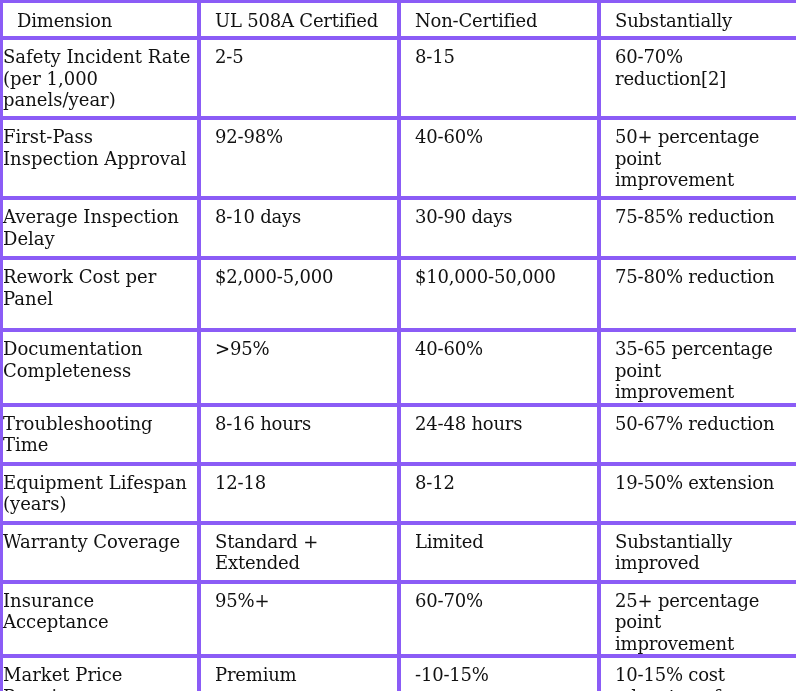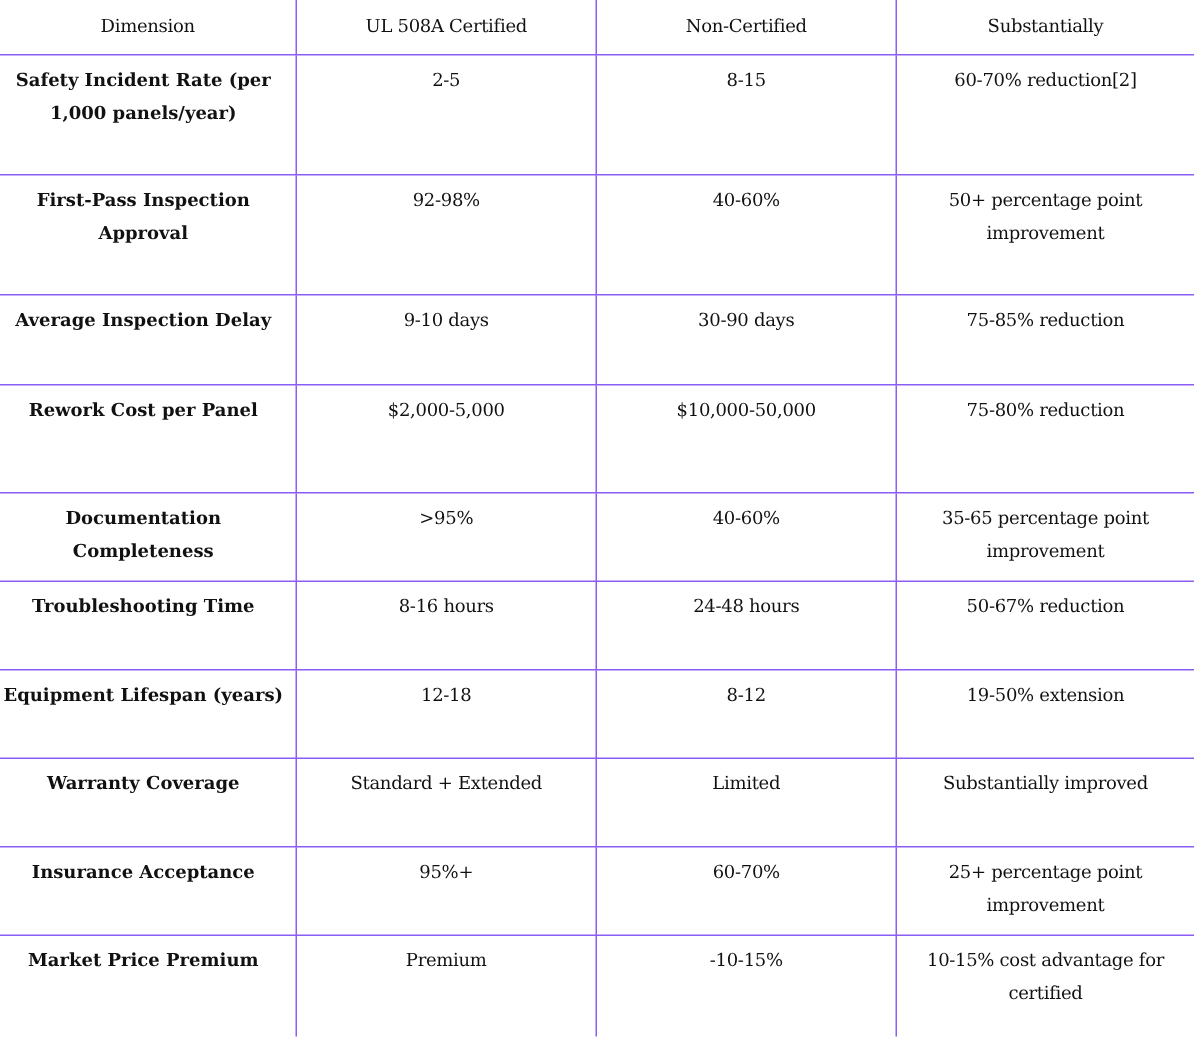--- a/index.html
+++ b/index.html
@@ -15,35 +15,35 @@
       color: #111111;
     }
     table.cmp {
       border-collapse: collapse;
       table-layout: fixed;
       width: 797px;
       margin-left: -1px;
       margin-top: -1px;
     }
     table.cmp td, table.cmp th {
-      border: 1px solid #8b5cf6;
+      border: 4px solid #8b5cf6;
       vertical-align: top;
-      text-align: center;
+      text-align: left;
       padding: 6px 14px 0 14px;
-      font-size: 12px;
+      font-size: 18px;
       line-height: 21.5px;
       font-weight: normal;
       letter-spacing: -0.2px;
       box-sizing: border-box;
     }
     table.cmp th {
       padding-top: 7px;
     }
     table.cmp td.dim {
-      font-weight: bold;
+      font-weight: normal;
       padding-left: 0;
       padding-right: 6px;
       letter-spacing: 0;
     }
     col.c1 { width: 198px; }
     col.c2 { width: 200px; }
     col.c3 { width: 200px; }
     col.c4 { width: 199px; }
     tr.h0 { height: 37px; }
     tr.r1 { height: 80px; }
@@ -83,21 +83,21 @@
       <td>60-70% reduction[2]</td>
     </tr>
     <tr class="r2">
       <td class="dim">First-Pass Inspection Approval</td>
       <td>92-98%</td>
       <td>40-60%</td>
       <td>50+ percentage point improvement</td>
     </tr>
     <tr class="r3">
       <td class="dim">Average Inspection Delay</td>
-      <td>9-10 days</td>
+      <td>8-10 days</td>
       <td>30-90 days</td>
       <td>75-85% reduction</td>
     </tr>
     <tr class="r4">
       <td class="dim">Rework Cost per Panel</td>
       <td>$2,000-5,000</td>
       <td>$10,000-50,000</td>
       <td>75-80% reduction</td>
     </tr>
     <tr class="r5">

